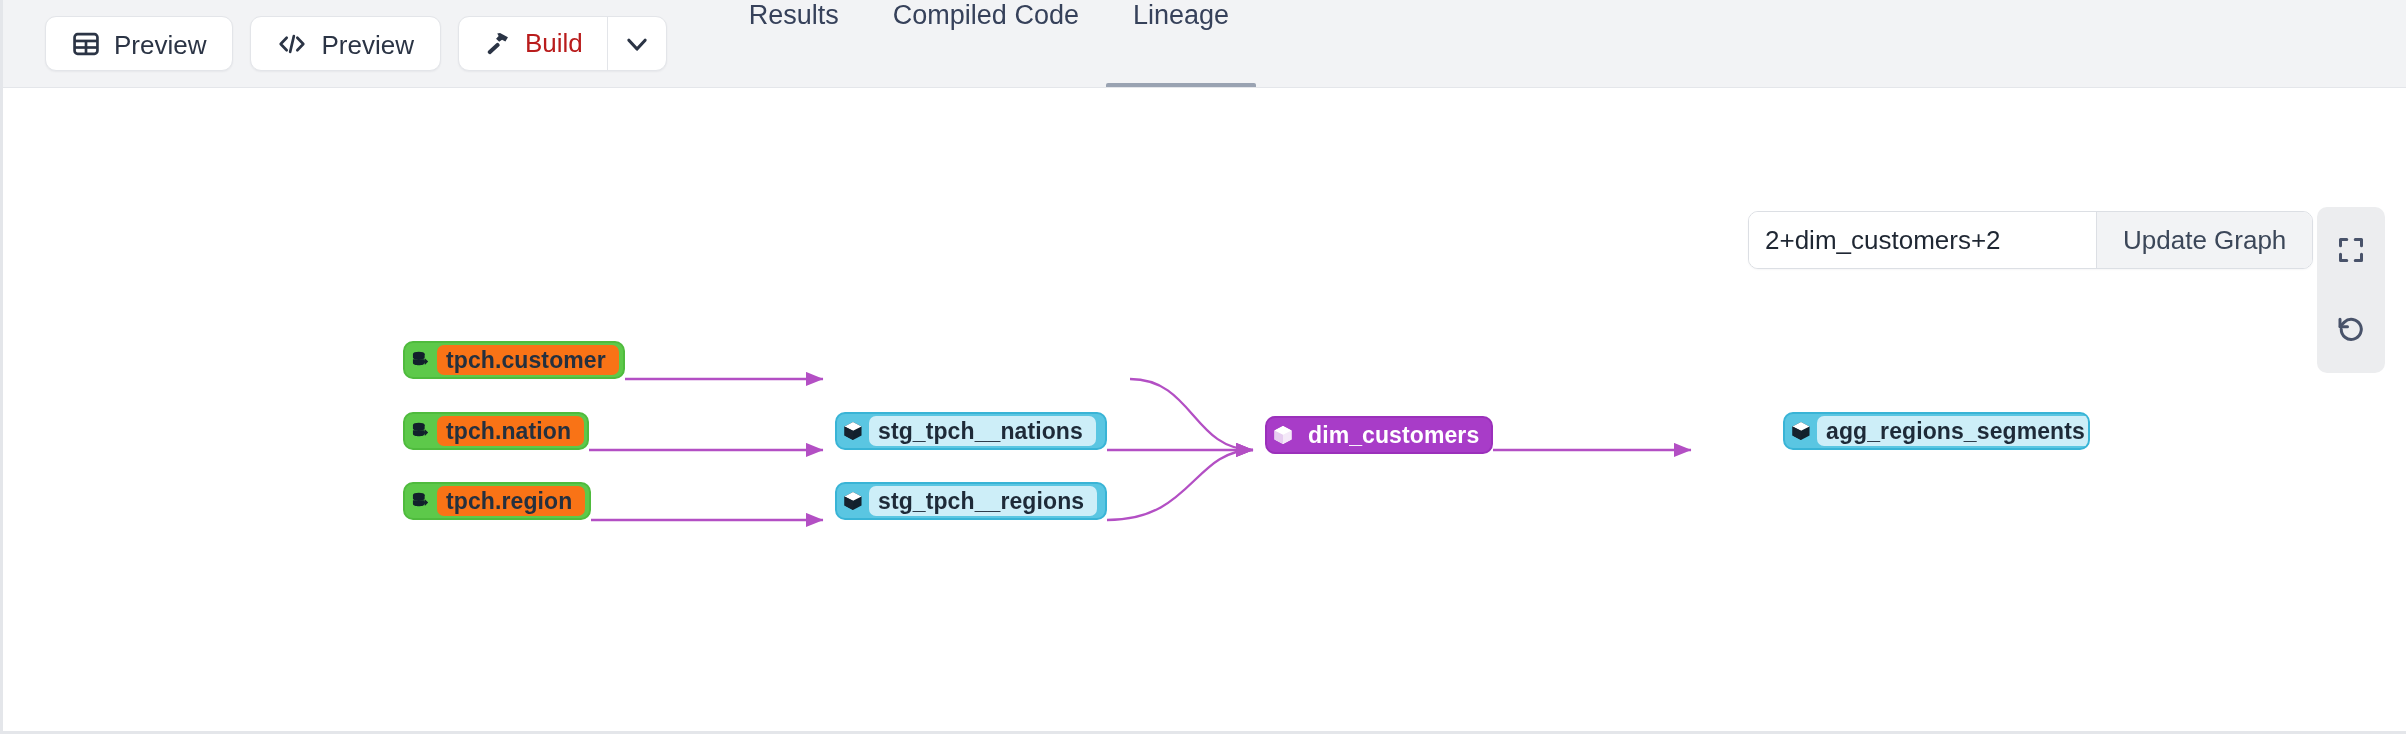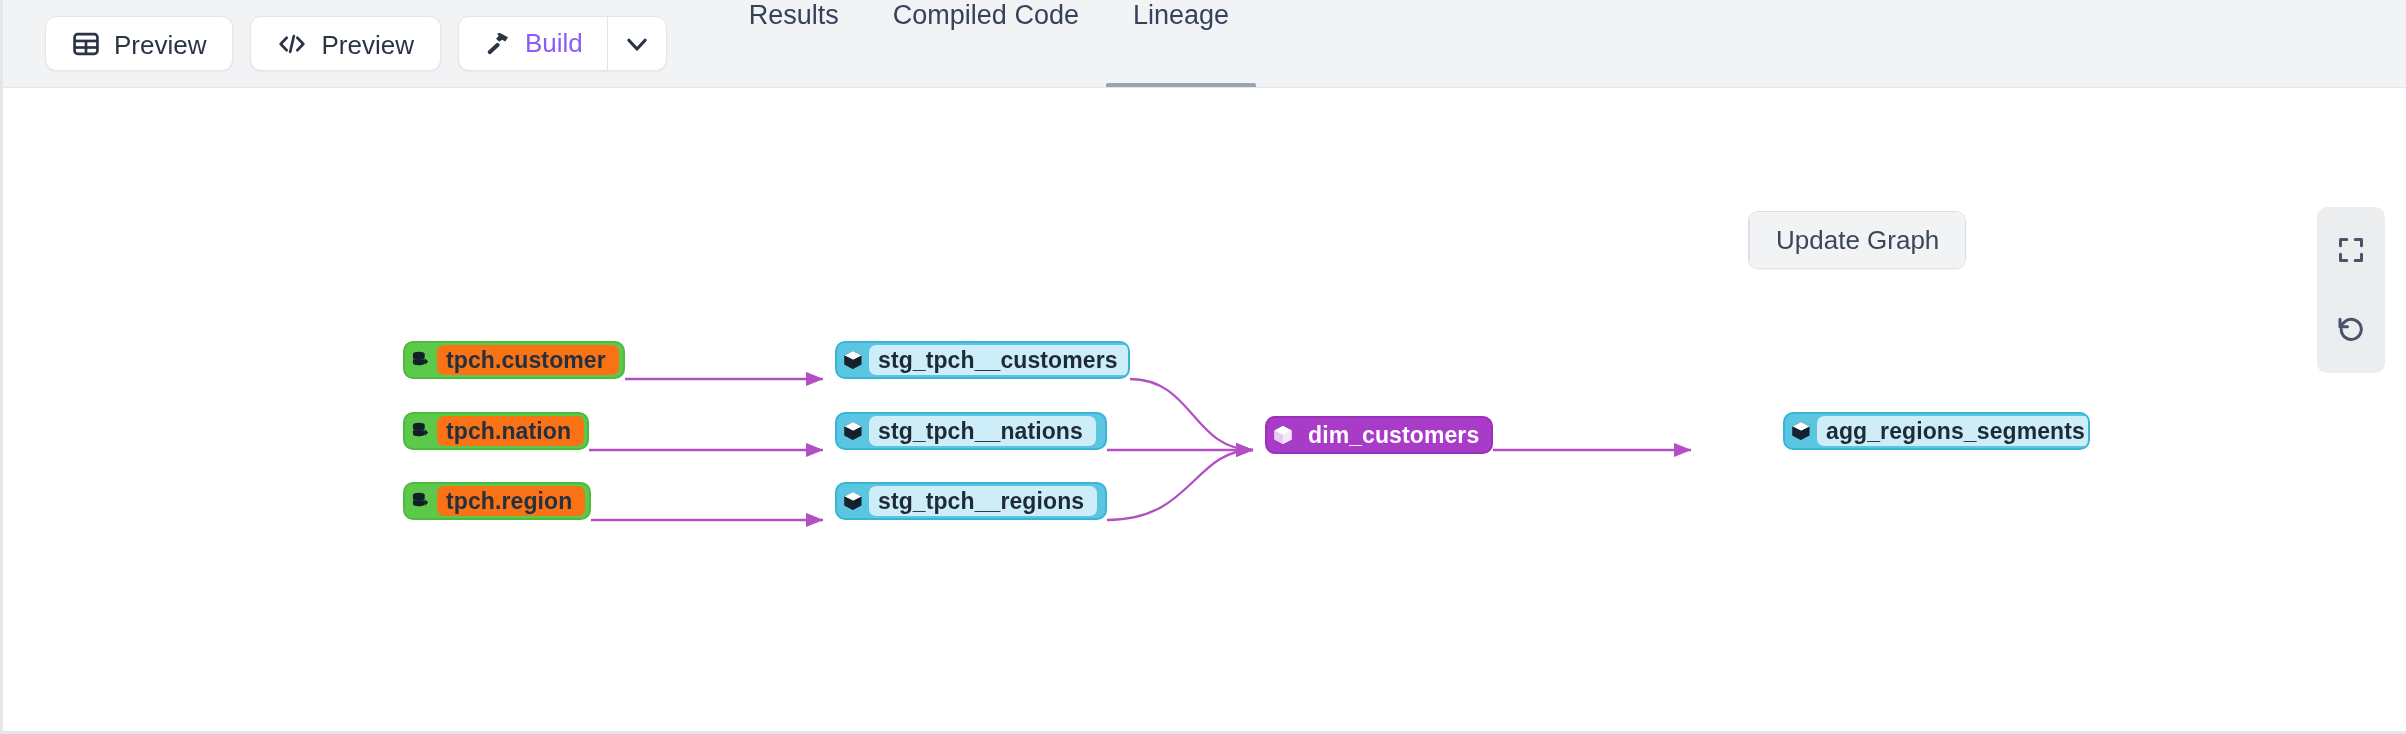--- a/index.html
+++ b/index.html
@@ -76,21 +76,21 @@
     height: 55px;
     box-sizing: border-box;
     overflow: hidden;
   }
   .split .main-part {
     display: flex;
     align-items: center;
     gap: 14px;
     padding: 0 24px;
     font-size: 26px;
-    color: #8b5cf6;
+    color: #b91c1c;
     cursor: pointer;
   }
   .split .divider { width: 1px; background: #e3e5e9; }
   .split .caret-part {
     display: flex;
     align-items: center;
     justify-content: center;
     width: 58px;
     cursor: pointer;
   }
@@ -381,30 +381,20 @@
           <svg width="22" height="22" viewBox="0 0 24 24">
             <ellipse cx="9.6" cy="5.4" rx="6.4" ry="2.5" fill="#12202c"></ellipse>
             <path d="M3.2 5.4 v4 c0 1.4 2.9 2.5 6.4 2.5 s6.4-1.1 6.4-2.5 v-4" fill="#12202c"></path>
             <path d="M3.2 11.2 v4 c0 1.4 2.9 2.5 6.4 2.5 s6.4-1.1 6.4-2.5 v-4" fill="#12202c"></path>
             <path d="M14.8 18.2 h4.4 v-2.6 l4.0 3.9 l-4.0 3.9 v-2.6 h-4.4 z" fill="#12202c" transform="translate(-1.5,-4.2) scale(0.92)"></path>
           </svg>
         </span>
         <span class="node-label">tpch.region</span>
       </div>
 
-      <div class="node model" style="left:832px; top:252px; width:295px;">
-        <span class="node-icon">
-          <svg width="22" height="22" viewBox="0 0 24 24">
-            <path d="M12 2.3 L21.3 7.0 L21.3 17.0 L12 21.7 L2.7 17.0 L2.7 7.0 Z" fill="#12202c"></path>
-            <path d="M12 2.3 L21.3 7.0 L12 11.7 L2.7 7.0 Z" fill="#ffffff"></path>
-            <path d="M12 11.7 L12 21.7 L2.7 17.0 L2.7 7.0 Z" fill="#16222e"></path>
-          </svg>
-        </span>
-        <span class="node-label">stg_tpch__customers</span>
-      </div>
 
       <div class="node model" style="left:832px; top:323px; width:272px;">
         <span class="node-icon">
           <svg width="22" height="22" viewBox="0 0 24 24">
             <path d="M12 2.3 L21.3 7.0 L21.3 17.0 L12 21.7 L2.7 17.0 L2.7 7.0 Z" fill="#12202c"></path>
             <path d="M12 2.3 L21.3 7.0 L12 11.7 L2.7 7.0 Z" fill="#ffffff"></path>
             <path d="M12 11.7 L12 21.7 L2.7 17.0 L2.7 7.0 Z" fill="#16222e"></path>
           </svg>
         </span>
         <span class="node-label">stg_tpch__nations</span>
@@ -439,20 +429,21 @@
             <path d="M12 2.3 L21.3 7.0 L21.3 17.0 L12 21.7 L2.7 17.0 L2.7 7.0 Z" fill="#12202c"></path>
             <path d="M12 2.3 L21.3 7.0 L12 11.7 L2.7 7.0 Z" fill="#ffffff"></path>
             <path d="M12 11.7 L12 21.7 L2.7 17.0 L2.7 7.0 Z" fill="#16222e"></path>
           </svg>
         </span>
         <span class="node-label">agg_regions_segments</span>
       </div>
     </div>
 
     <div class="graph-controls">
+      <input class="graph-input" type="text" value="2+dim_customers+2" style="">
       <div class="update-btn">
         <span>Update Graph</span>
       </div>
     </div>
 
     <div class="rail">
       <div class="rail-btn">
         <span class="icon">
           <svg width="30" height="30" viewBox="0 0 24 24" fill="none" stroke="#49536a" stroke-width="2.4" stroke-linecap="round" stroke-linejoin="round">
             <polyline points="3.6,8.6 3.6,3.6 8.6,3.6"></polyline>

